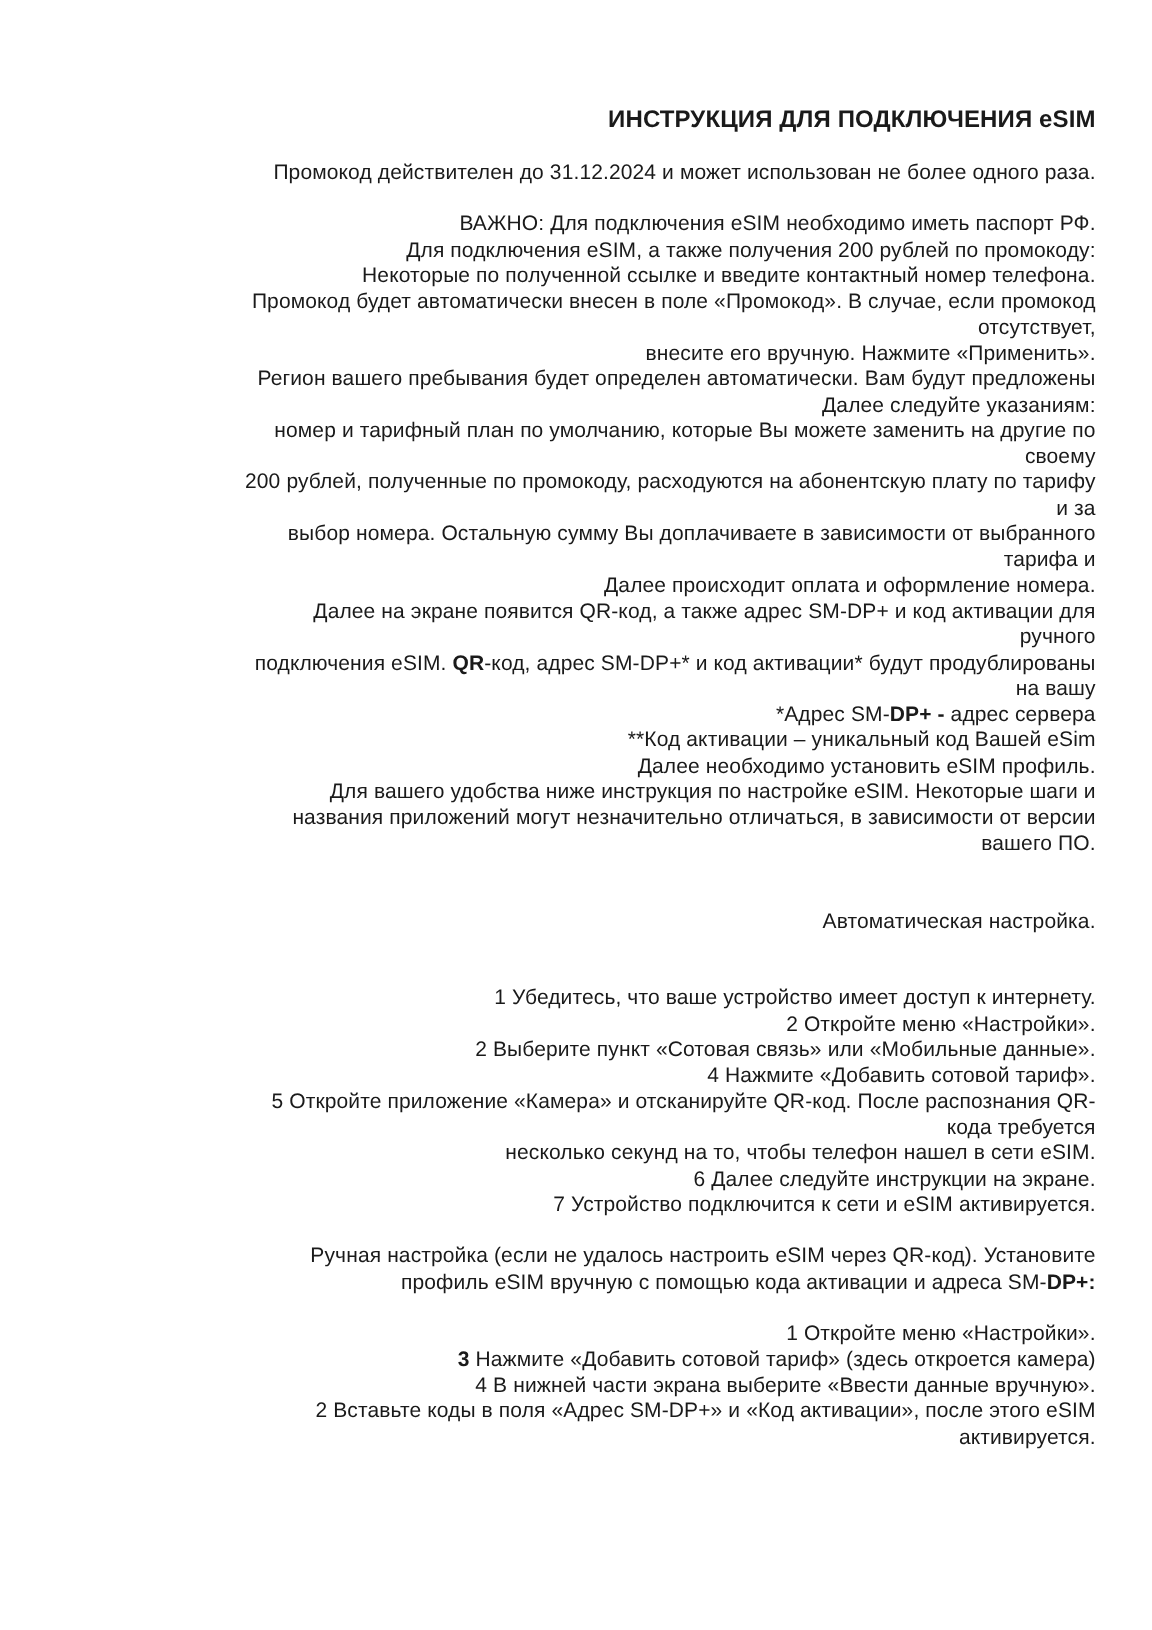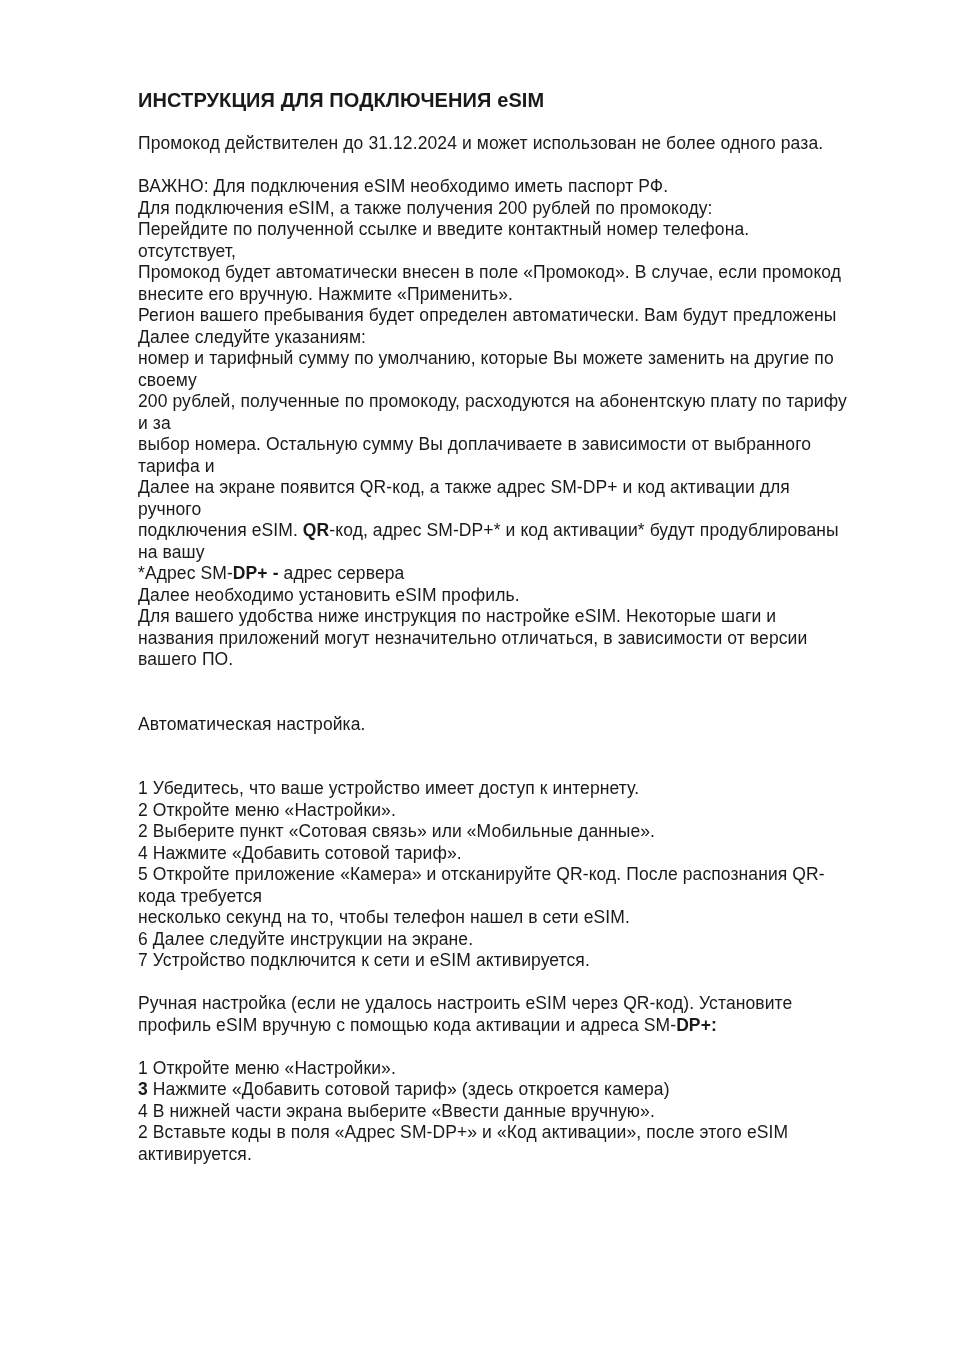--- a/index.html
+++ b/index.html
@@ -21,57 +21,60 @@
     width: 775px;
   }
   .line {
     font-family: "Liberation Sans", sans-serif;
     font-size: 17.5px;
     line-height: 21.5px;
     min-height: 21.5px;
     white-space: nowrap;
     color: #1a1a1a;
     letter-spacing: 0.1px;
+    text-align: right;
   }
   .line.title-line {
     font-size: 20px;
     font-weight: 700;
   }
   .seg-bold {
     font-weight: 700;
   }
 </style>
 </head>
 <body>
 
 <div class="page">
   <div class="content">
       <div class="line title-line"><span class="seg-bold">ИНСТРУКЦИЯ ДЛЯ ПОДКЛЮЧЕНИЯ eSIM</span></div>
       <div class="line">&nbsp;</div>
       <div class="line"><span class="seg">Промокод действителен до 31.12.2024 и может использован не более одного раза.</span></div>
       <div class="line">&nbsp;</div>
       <div class="line"><span class="seg">ВАЖНО: Для подключения eSIM необходимо иметь паспорт РФ.</span></div>
       <div class="line"><span class="seg">Для подключения eSIM, а также получения 200 рублей по промокоду:</span></div>
-      <div class="line"><span class="seg">Перейдите по полученной ссылке и введите контактный номер телефона.</span></div>
+      <div class="line"><span class="seg">Некоторые по полученной ссылке и введите контактный номер телефона.</span></div>
+      <div class="line"><span class="seg">Промокод будет автоматически внесен в поле «Промокод». В случае, если промокод</span></div>
       <div class="line"><span class="seg">отсутствует,</span></div>
-      <div class="line"><span class="seg">Промокод будет автоматически внесен в поле «Промокод». В случае, если промокод</span></div>
       <div class="line"><span class="seg">внесите его вручную. Нажмите «Применить».</span></div>
       <div class="line"><span class="seg">Регион вашего пребывания будет определен автоматически. Вам будут предложены</span></div>
       <div class="line"><span class="seg">Далее следуйте указаниям:</span></div>
-      <div class="line"><span class="seg">номер и тарифный сумму по умолчанию, которые Вы можете заменить на другие по</span></div>
+      <div class="line"><span class="seg">номер и тарифный план по умолчанию, которые Вы можете заменить на другие по</span></div>
       <div class="line"><span class="seg">своему</span></div>
       <div class="line"><span class="seg">200 рублей, полученные по промокоду, расходуются на абонентскую плату по тарифу</span></div>
       <div class="line"><span class="seg">и за</span></div>
       <div class="line"><span class="seg">выбор номера. Остальную сумму Вы доплачиваете в зависимости от выбранного</span></div>
       <div class="line"><span class="seg">тарифа и</span></div>
+      <div class="line"><span class="seg">Далее происходит оплата и оформление номера.</span></div>
       <div class="line"><span class="seg">Далее на экране появится QR-код, а также адрес SM-DP+ и код активации для</span></div>
       <div class="line"><span class="seg">ручного</span></div>
       <div class="line"><span class="seg">подключения eSIM. </span><span class="seg-bold">QR</span><span class="seg">-код, адрес SM-DP+* и код активации* будут продублированы</span></div>
       <div class="line"><span class="seg">на вашу</span></div>
       <div class="line"><span class="seg">*Адрес SM-</span><span class="seg-bold">DP+ -</span><span class="seg"> адрес сервера</span></div>
+      <div class="line"><span class="seg">**Код активации – уникальный код Вашей eSim</span></div>
       <div class="line"><span class="seg">Далее необходимо установить eSIM профиль.</span></div>
       <div class="line"><span class="seg">Для вашего удобства ниже инструкция по настройке eSIM. Некоторые шаги и</span></div>
       <div class="line"><span class="seg">названия приложений могут незначительно отличаться, в зависимости от версии</span></div>
       <div class="line"><span class="seg">вашего ПО.</span></div>
       <div class="line">&nbsp;</div>
       <div class="line">&nbsp;</div>
       <div class="line"><span class="seg">Автоматическая настройка.</span></div>
       <div class="line">&nbsp;</div>
       <div class="line">&nbsp;</div>
       <div class="line"><span class="seg">1 Убедитесь, что ваше устройство имеет доступ к интернету.</span></div>

